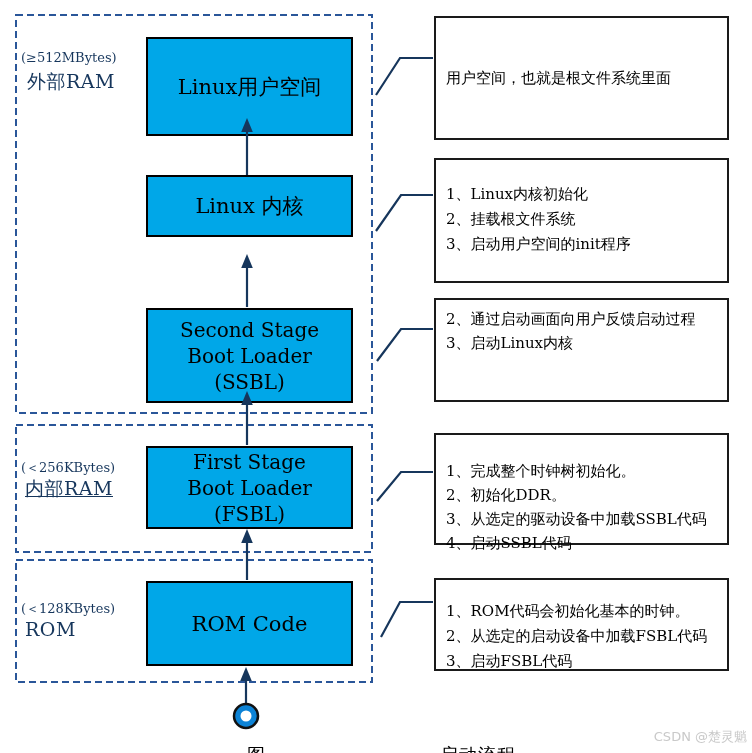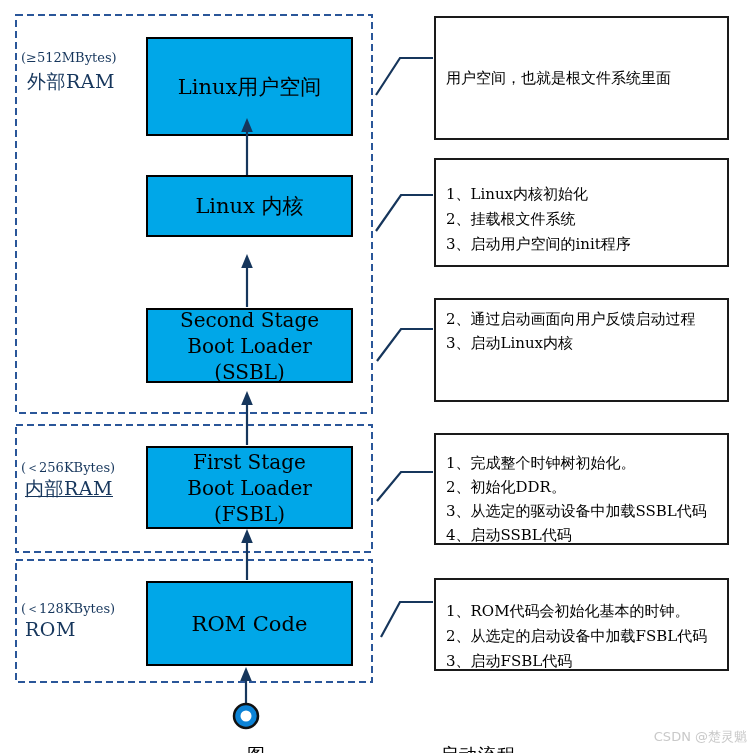--- a/index.html
+++ b/index.html
@@ -23,34 +23,34 @@
   
   .stage{
     position:absolute;left:146px;width:207px;box-sizing:border-box;
     background:#00A7E8;border:2px solid #000000;
     display:flex;flex-direction:column;align-items:center;justify-content:center;
     color:#000;z-index:2;text-align:center;
   }
   .stage span{display:block;}
   #stage-user-space{top:37px;height:99px;font-size:21px;}
   #stage-kernel{top:175px;height:62px;font-size:21px;}
-  #stage-ssbl{top:308px;height:75px;font-size:20px;line-height:26px;}
+  #stage-ssbl{top:308px;height:95px;font-size:20px;line-height:26px;}
   #stage-fsbl{top:446px;height:83px;font-size:20px;line-height:26px;}
   #stage-rom-code{top:581px;height:85px;font-size:21px;}
   
   .note{
     position:absolute;left:434px;width:295px;box-sizing:border-box;
     background:#ffffff;border:2px solid #1a1a1a;color:#000;
     font-size:15px;z-index:2;
   }
   .note .ln{padding-left:10px;padding-right:6px;}
   #note-1{top:16px;height:124px;display:flex;align-items:center;}
-  #note-2{top:158px;height:109px;padding-top:22px;line-height:25px;}
+  #note-2{top:158px;height:125px;padding-top:22px;line-height:25px;}
   #note-3{top:298px;height:104px;padding-top:7px;line-height:24px;}
-  #note-4{top:433px;height:112px;padding-top:16px;line-height:24px;}
+  #note-4{top:433px;height:112px;padding-top:24px;line-height:24px;}
   #note-5{top:578px;height:93px;padding-top:19px;line-height:25px;}
   
   .caption-part{position:absolute;top:743px;font-size:18px;color:#000;z-index:2;}
   #caption-left{left:247px;}
   #caption-right{left:440px;letter-spacing:1px;}
   
   #watermark{
     position:absolute;top:728px;right:5px;font-size:13px;color:#C9C9C9;
     font-family:"DejaVu Sans","Liberation Sans",sans-serif;z-index:2;
   }

